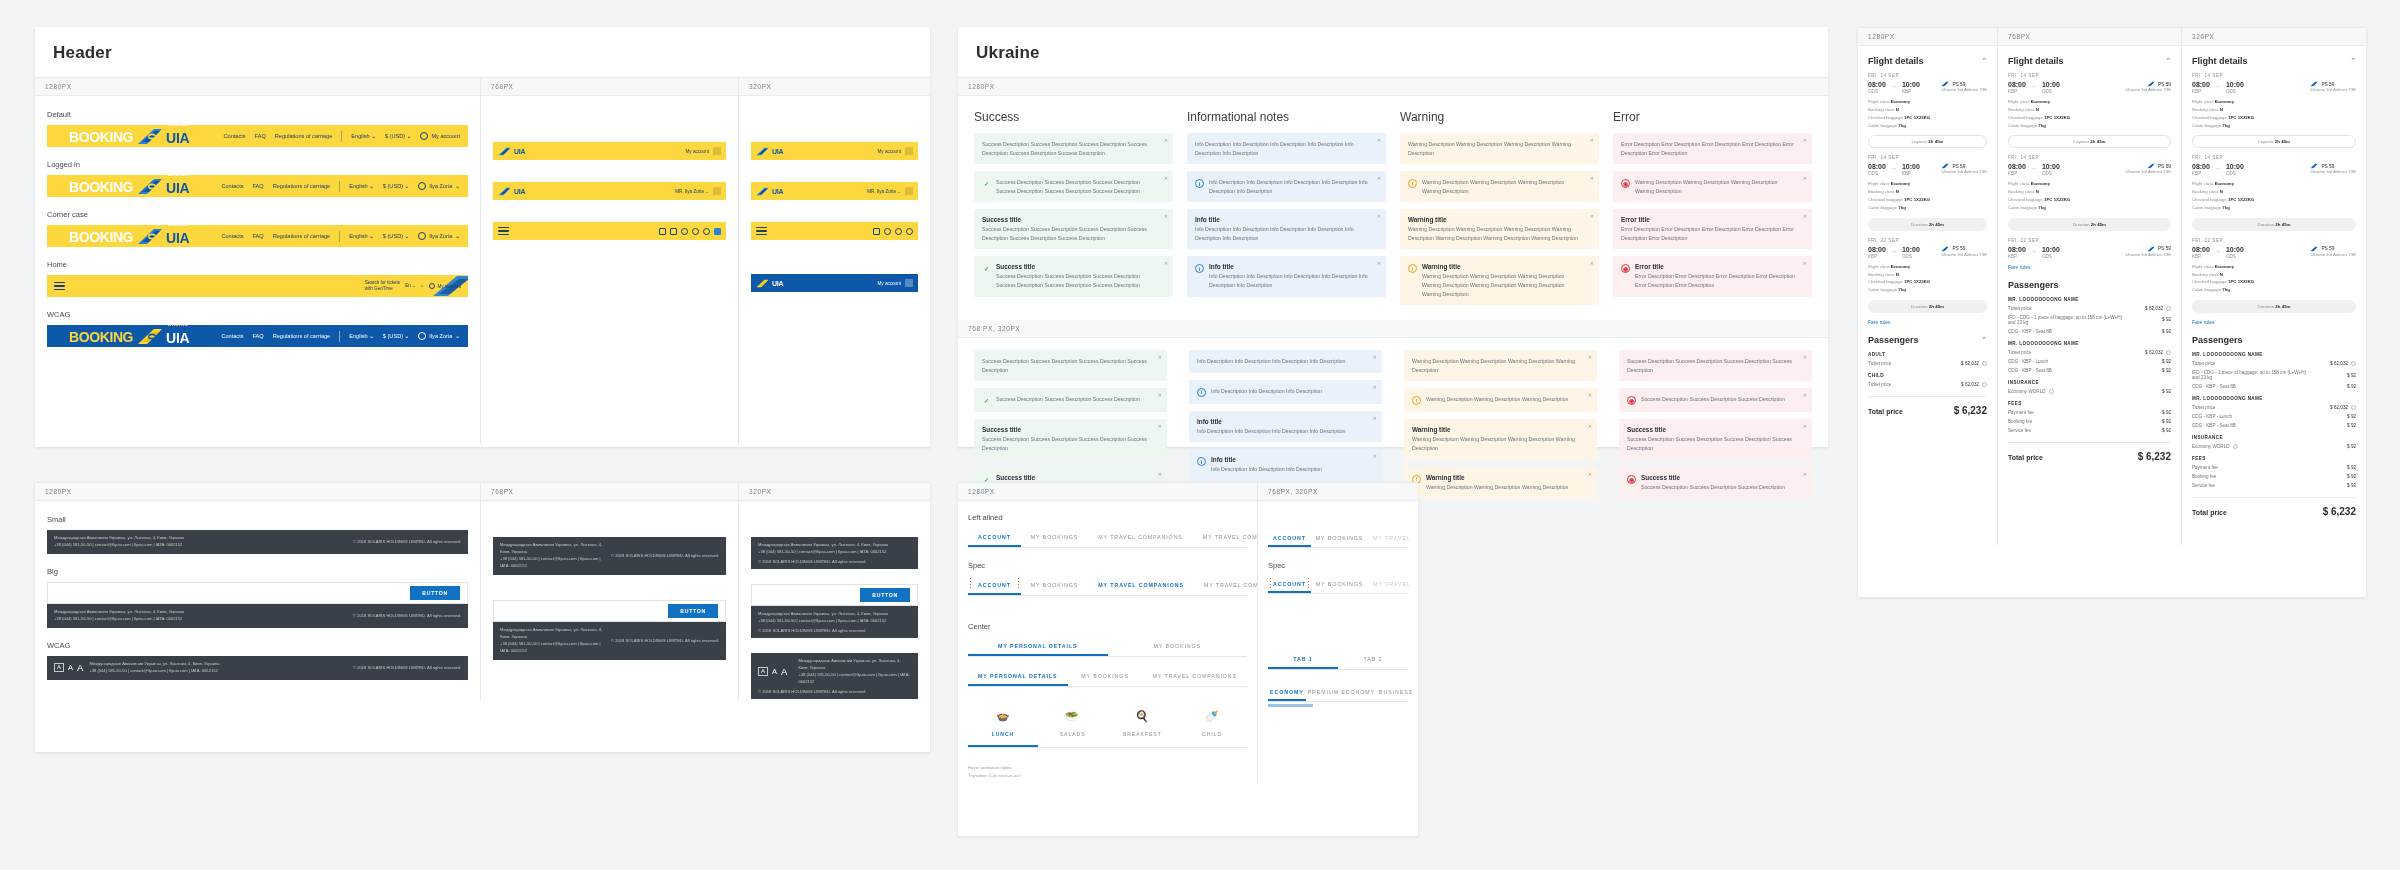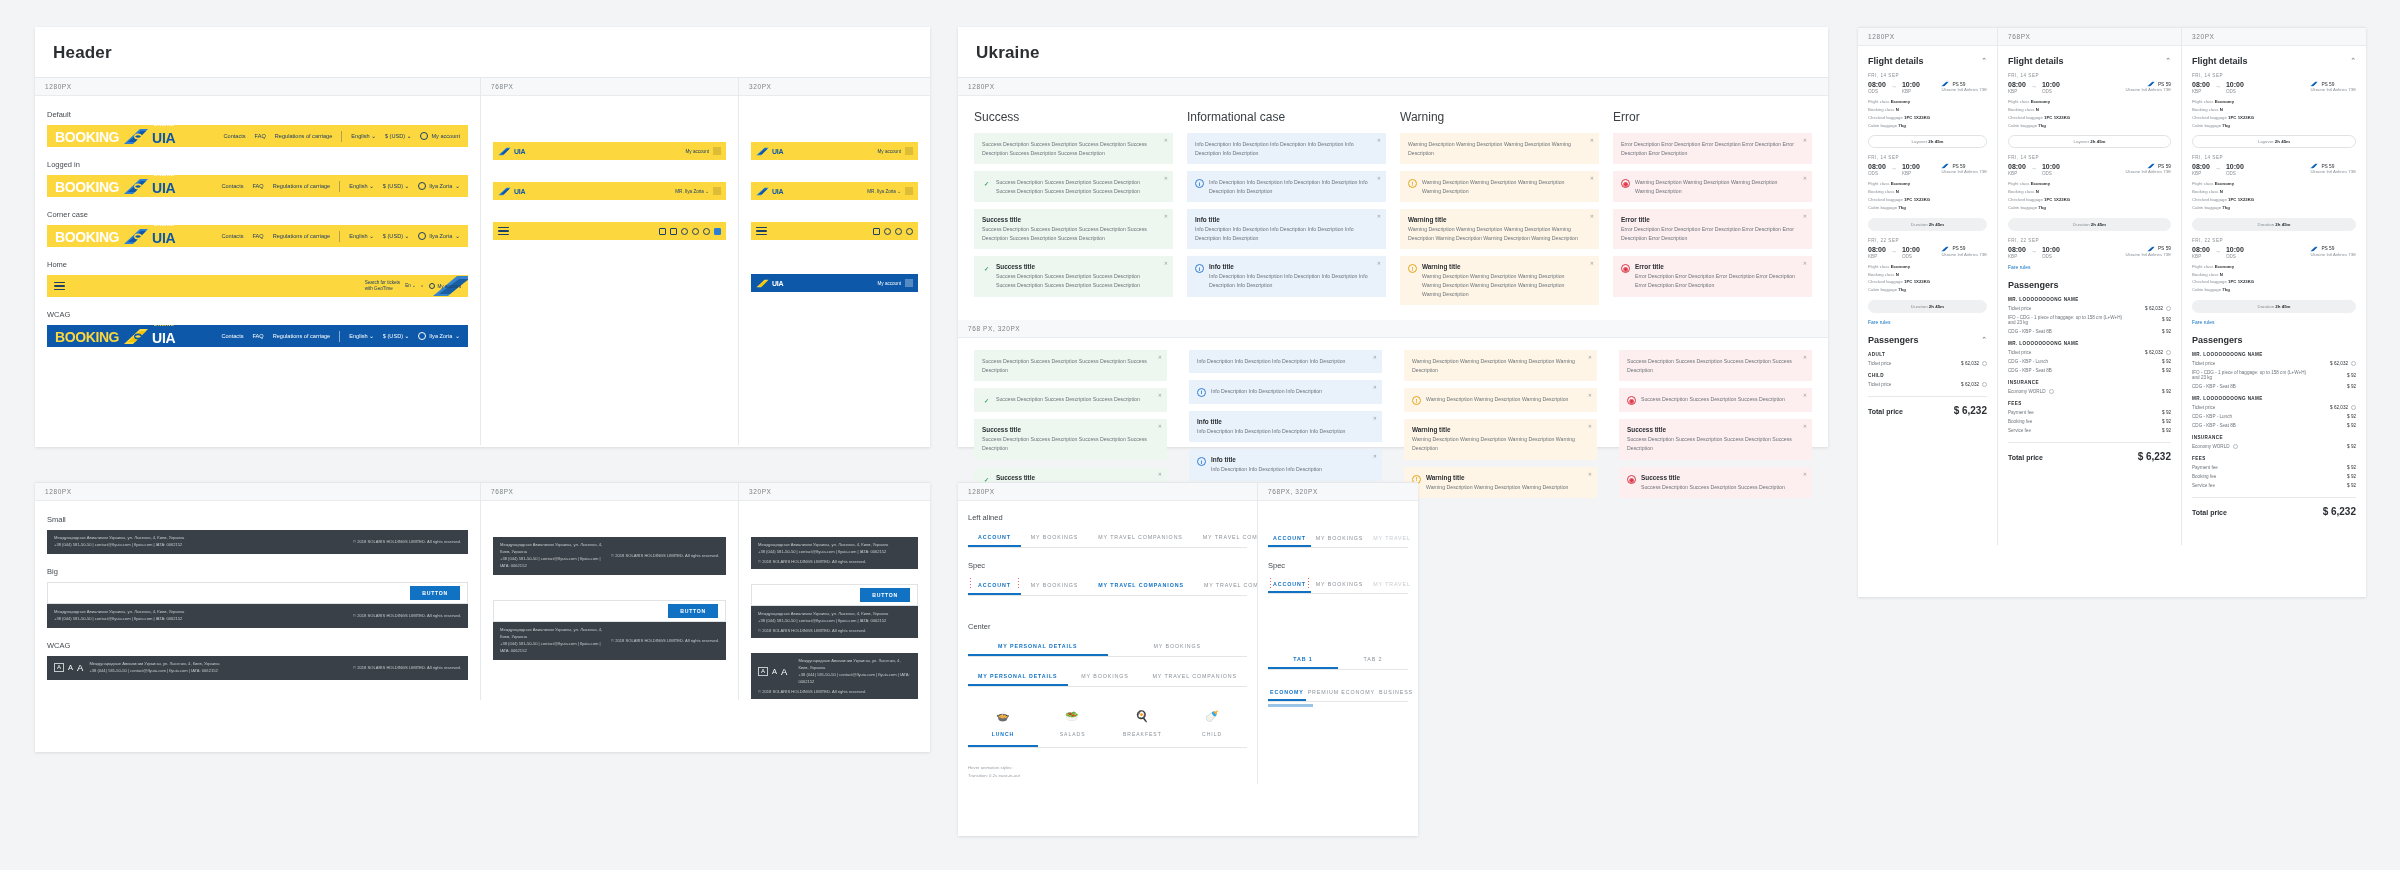--- a/index.html
+++ b/index.html
@@ -20,21 +20,21 @@
   .bp-bar { background: #f7f8f9; border-bottom: 1px solid #e9ecef; padding: 5px 10px; font-size: 6.5px;
             letter-spacing:.6px; color:#7b8288; text-transform: uppercase; }
   .col-body { flex: 1; padding: 14px 12px; overflow: hidden; position: relative; }
   .lbl { font-size: 7.5px; color: #454b51; margin: 0 0 6px 0; }
   .lbl.sp { margin-top: 13px; }
 
   
   .uia-bar { background: #fcd73e; height: 22px; display: flex; align-items: center;
              position: relative; overflow: hidden; margin-bottom: 3px; }
   .uia-bar.wcag { background: #0d58a8; }
-  .brand { display: flex; align-items: flex-end; padding-left: 8px; position: relative; }
+  .brand { display: flex; align-items: flex-end; padding-left: 22px; position: relative; }
   .bk-word { position: relative; font-size: 14px; font-weight: bold; line-height: .95;
              color: #ffffff; letter-spacing: -0.4px; }
   .wcag .bk-word { color: #fcd73e; }
   .online { position: absolute; top: -7px; right: 1px; font-size: 5px; font-weight: bold;
             color: #ffffff; letter-spacing: .3px; }
   .wcag .online { color:#fcd73e; }
   .tail { width: 26px; height: 17px; margin: 0 3px 0 4px; position: relative; }
   .tail svg { width: 100%; height: 100%; display:block; }
   .uia-word { font-size: 14px; font-weight: bold; color: #0d58a8; letter-spacing: -.3px; line-height: 1; }
   .wcag .uia-word { color: #fff; }
@@ -423,21 +423,21 @@
               <span class="aic">✓</span>
               <div>
                   <div class="ttl">Success title</div>
                    <div class="dsc">Success Description Success Description Success Description Success Description Success Description Success Description</div>
                 </div>
               <span class="x">✕</span>
             </div>
           </div>
 
           <div style="flex:1">
-            <div class="alert-col-head">Informational case</div>
+            <div class="alert-col-head">Informational notes</div>
             <div class="alert a-info">
               <div class="dsc">Info Description Info Description Info Description Info Description Info Description Info Description</div>
               <span class="x">✕</span>
             </div>
             <div class="alert a-info">
               <span class="aic">i</span>
               <div class="dsc">Info Description Info Description Info Description Info Description Info Description Info Description</div>
               <span class="x">✕</span>
             </div>
             <div class="alert a-info">

